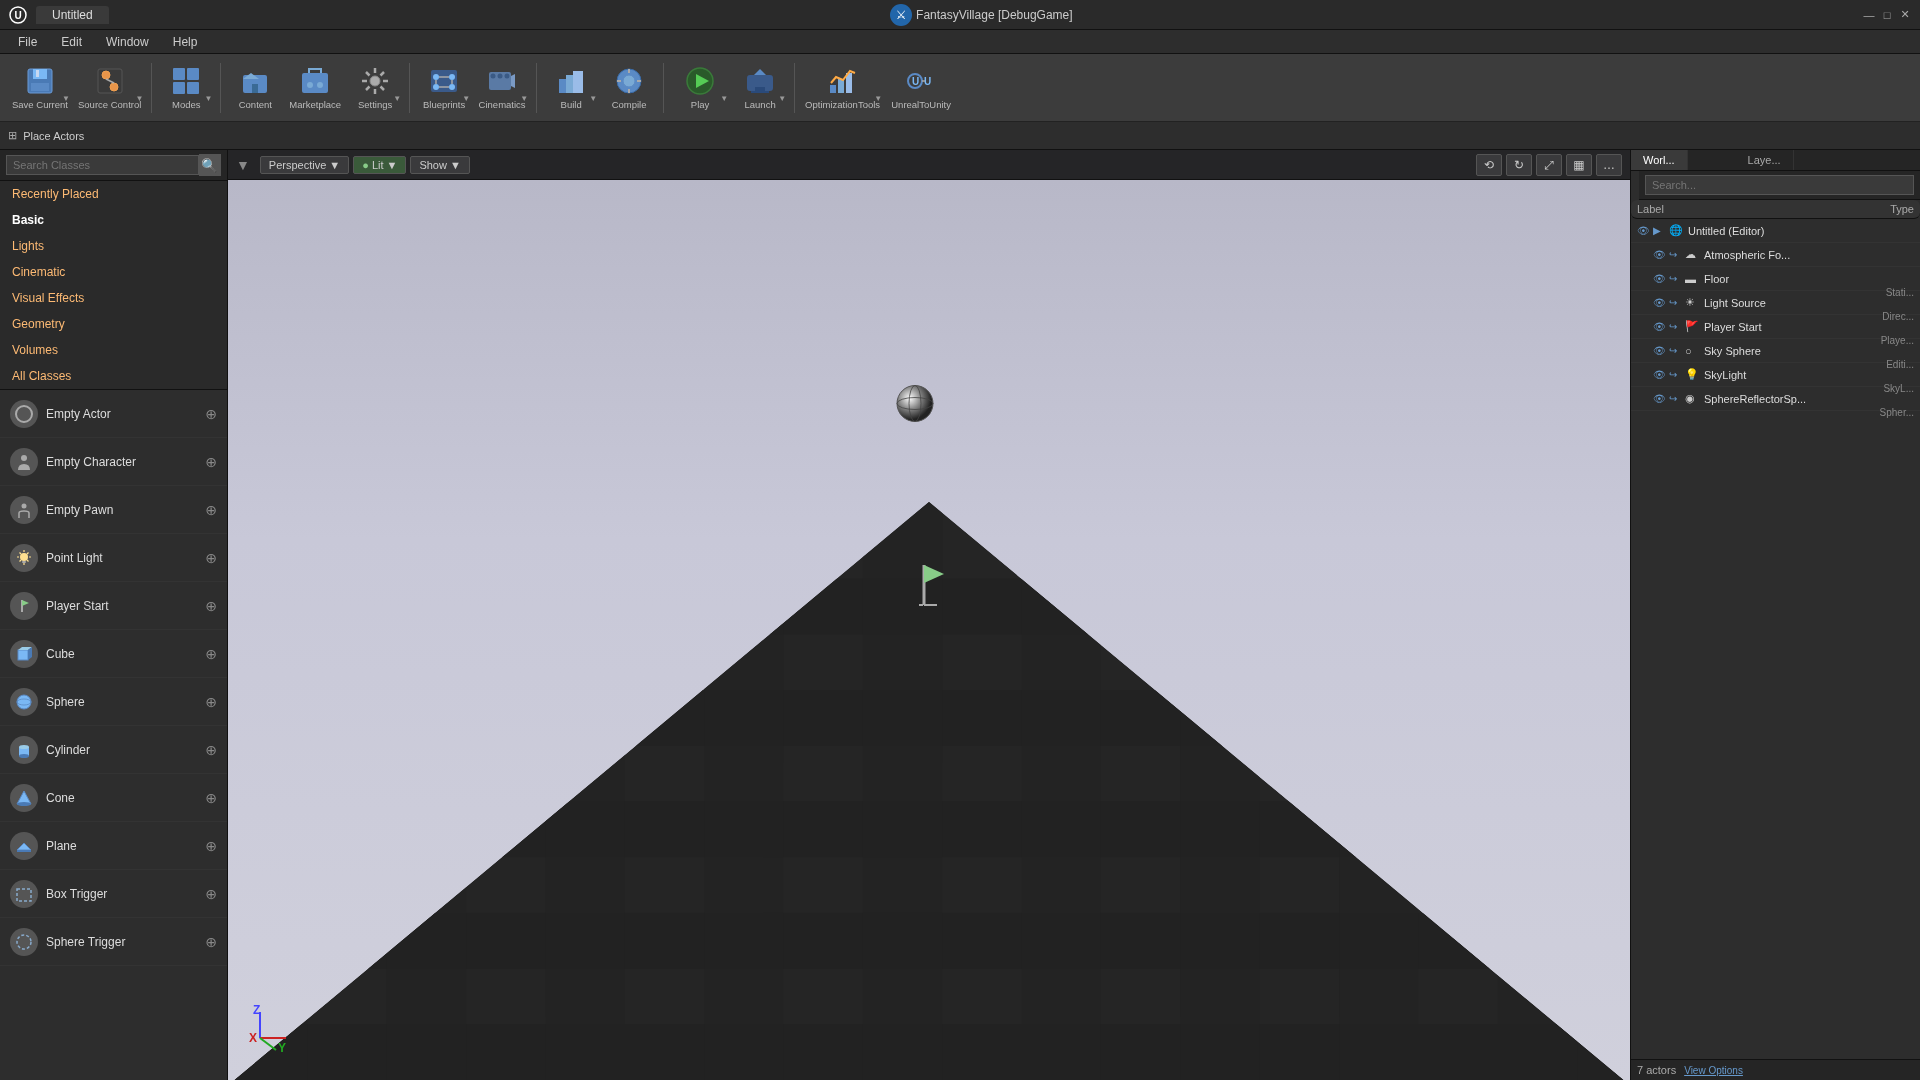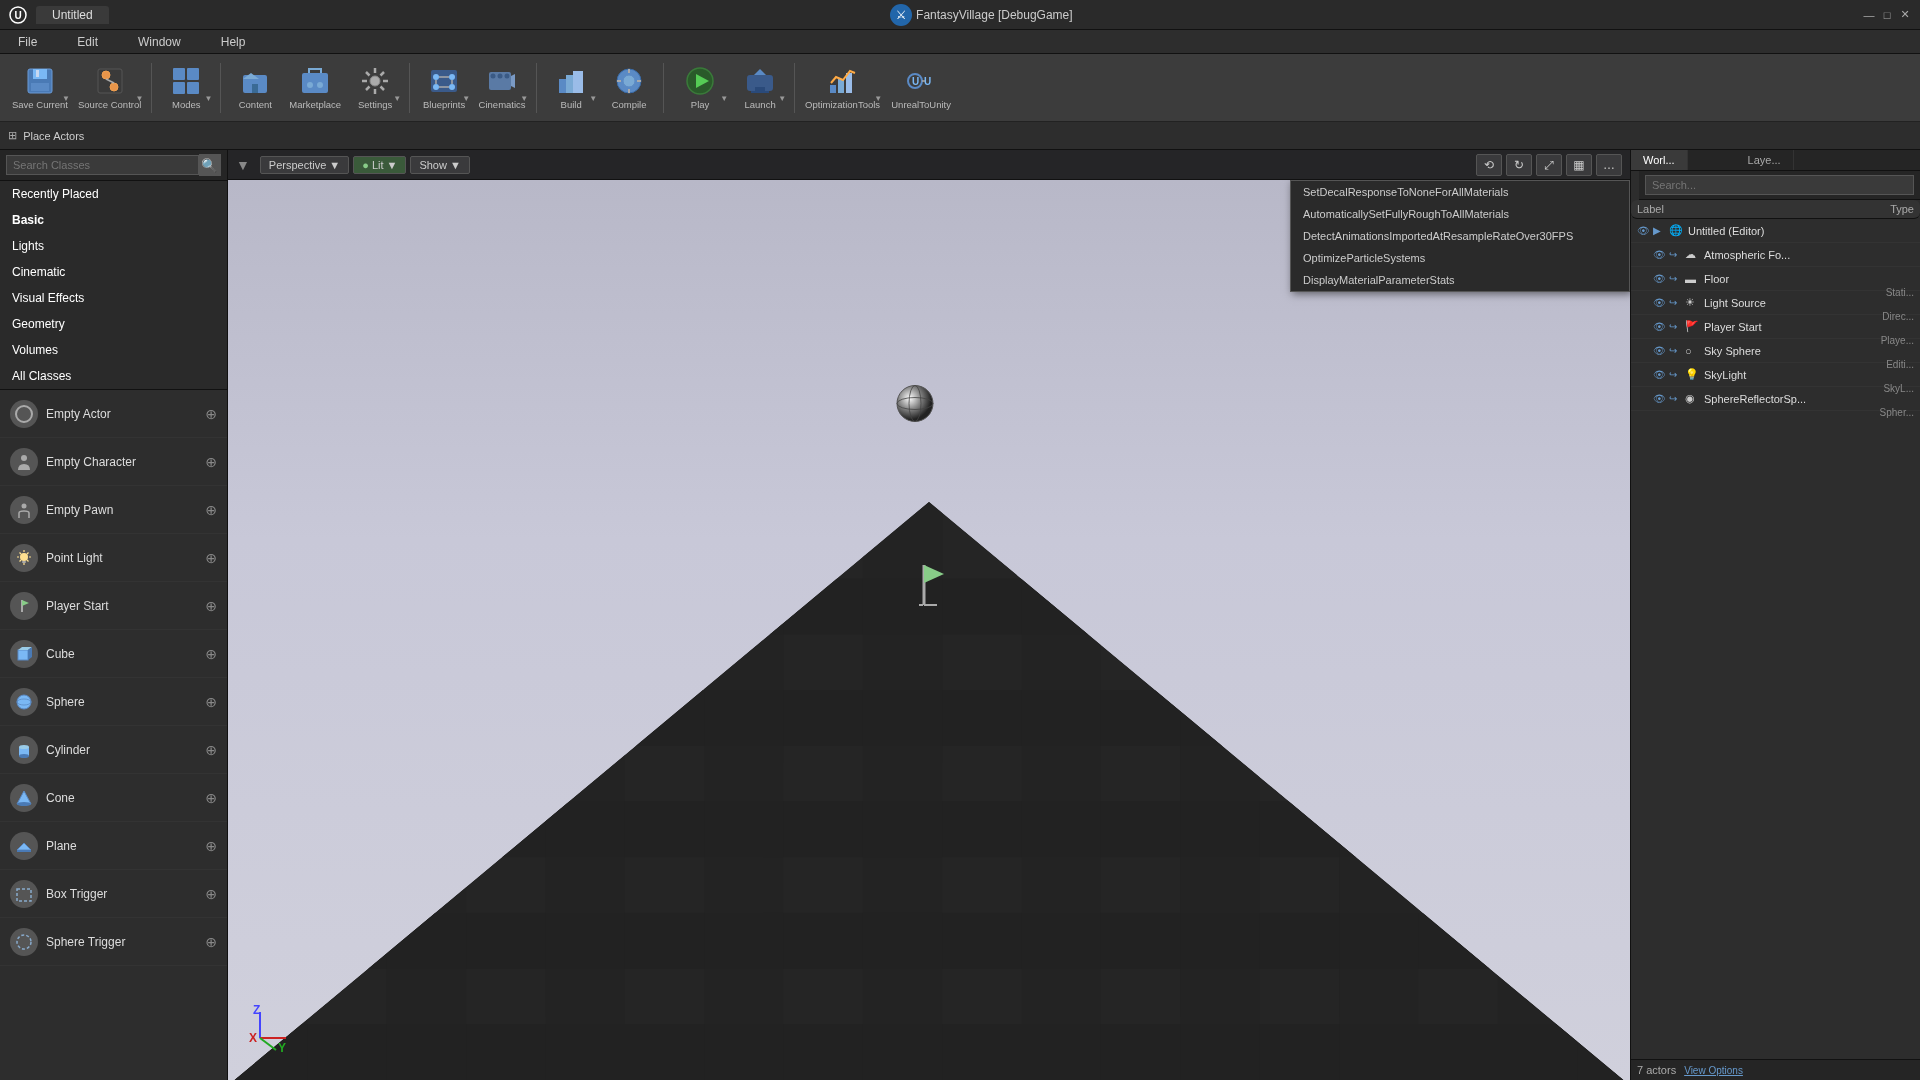--- a/index.html
+++ b/index.html
@@ -7,21 +7,21 @@
 
     
     #titlebar { height: 30px; background: #2a2a2a; display: flex; align-items: center; padding: 0 8px; border-bottom: 1px solid #111; }
     #titlebar .ue-logo { width: 20px; height: 20px; margin-right: 8px; display: flex; align-items: center; justify-content: center; }
     #titlebar .ue-logo svg { width: 18px; height: 18px; }
     #titlebar .title-tab { background: #3a3a3a; padding: 2px 16px; border-radius: 3px 3px 0 0; color: #ddd; font-size: 12px; }
     #titlebar .window-controls { margin-left: auto; display: flex; gap: 4px; }
     #titlebar .window-controls span { width: 14px; height: 14px; display: flex; align-items: center; justify-content: center; color: #aaa; font-size: 11px; cursor: pointer; }
 
     
-    #menubar { height: 24px; background: #2d2d2d; display: flex; align-items: center; padding: 0 8px; gap: 20px; border-bottom: 1px solid #111; }
+    #menubar { height: 24px; background: #2d2d2d; display: flex; align-items: center; padding: 0 8px; gap: 4px; border-bottom: 1px solid #111; }
     #menubar .menu-item { padding: 2px 10px; color: #ccc; cursor: pointer; font-size: 12px; }
 
     
     #toolbar { height: 68px; background: #3c3c3c; display: flex; align-items: center; padding: 4px 8px; border-bottom: 1px solid #222; gap: 2px; }
     .toolbar-btn { display: flex; flex-direction: column; align-items: center; justify-content: center; min-width: 56px; height: 58px; padding: 2px 4px; color: #ccc; cursor: pointer; border-radius: 3px; font-size: 10px; gap: 2px; position: relative; }
     .toolbar-btn .tb-icon { width: 32px; height: 32px; display: flex; align-items: center; justify-content: center; font-size: 22px; }
     .toolbar-btn .tb-label { font-size: 9.5px; text-align: center; white-space: nowrap; color: #bbb; }
     .toolbar-btn .tb-arrow { position: absolute; right: 2px; bottom: 14px; font-size: 8px; color: #999; }
     .toolbar-sep { width: 1px; height: 50px; background: #555; margin: 0 4px; }
 
@@ -30,21 +30,21 @@
 
     
     #main { display: flex; height: calc(1080px - 30px - 24px - 68px - 28px); }
 
     
     #left-panel { width: 228px; background: #2d2d2d; display: flex; flex-direction: column; border-right: 1px solid #111; flex-shrink: 0; }
     #search-bar { padding: 4px 6px; background: #252525; border-bottom: 1px solid #111; display: flex; align-items: center; }
     #search-bar input { flex: 1; background: #3a3a3a; border: 1px solid #555; color: #ccc; padding: 3px 6px; font-size: 11px; outline: none; }
     #search-bar .search-icon-btn { width: 22px; height: 22px; background: #555; border: none; color: #ccc; cursor: pointer; display: flex; align-items: center; justify-content: center; }
 
-    .category-item { padding: 6px 12px; color: #ffffff; font-size: 12px; cursor: pointer; display: flex; align-items: center; gap: 6px; }
+    .category-item { padding: 6px 12px; color: #fdba74; font-size: 12px; cursor: pointer; display: flex; align-items: center; gap: 6px; }
     .category-item.selected { color: #fff; font-weight: 600; }
 
     .actor-list { flex: 1; overflow-y: auto; }
     .actor-item { display: flex; align-items: center; padding: 6px 10px; cursor: pointer; border-bottom: 1px solid #333; gap: 8px; height: 48px; }
     .actor-icon { width: 28px; height: 28px; border-radius: 50%; background: #555; display: flex; align-items: center; justify-content: center; flex-shrink: 0; font-size: 14px; color: #ccc; }
     .actor-name { color: #ddd; font-size: 12px; flex: 1; }
     .actor-plus { color: #888; font-size: 14px; }
 
     
     #viewport { flex: 1; position: relative; background: #1a1a1c; overflow: hidden; }
@@ -615,27 +615,20 @@
         <svg width="55" height="55" viewBox="0 0 55 55">
           <text x="5" y="14" fill="#4444ff" font-size="12" font-weight="bold">Z</text>
           <line x1="12" y1="38" x2="12" y2="12" stroke="#4444ff" stroke-width="2" marker-end="url(#blu)"></line>
           <text x="1" y="42" fill="#cc2222" font-size="12" font-weight="bold">X</text>
           <line x1="12" y1="38" x2="38" y2="38" stroke="#cc2222" stroke-width="2"></line>
           <text x="30" y="52" fill="#22aa22" font-size="12" font-weight="bold">Y</text>
           <line x1="12" y1="38" x2="28" y2="50" stroke="#22aa22" stroke-width="2"></line>
         </svg>
       </div>
 
-      <div id="dropdown-menu" style="top:0;right:0;position:absolute;">
-        <div class="dropdown-item">SetDecalResponseToNoneForAllMaterials</div>
-        <div class="dropdown-item">AutomaticallySetFullyRoughToAllMaterials</div>
-        <div class="dropdown-item">DetectAnimationsImportedAtResampleRateOver30FPS</div>
-        <div class="dropdown-item">OptimizeParticleSystems</div>
-        <div class="dropdown-item">DisplayMaterialParameterStats</div>
-      </div>
     </div>
   </div>
 
   <div id="right-panel">
     <div id="right-panel-tabs">
       <div class="rpanel-tab active">Worl...</div>
       <div class="rpanel-tab">Laye...</div>
     </div>
     <div id="world-outliner">
       <div id="outliner-search">

